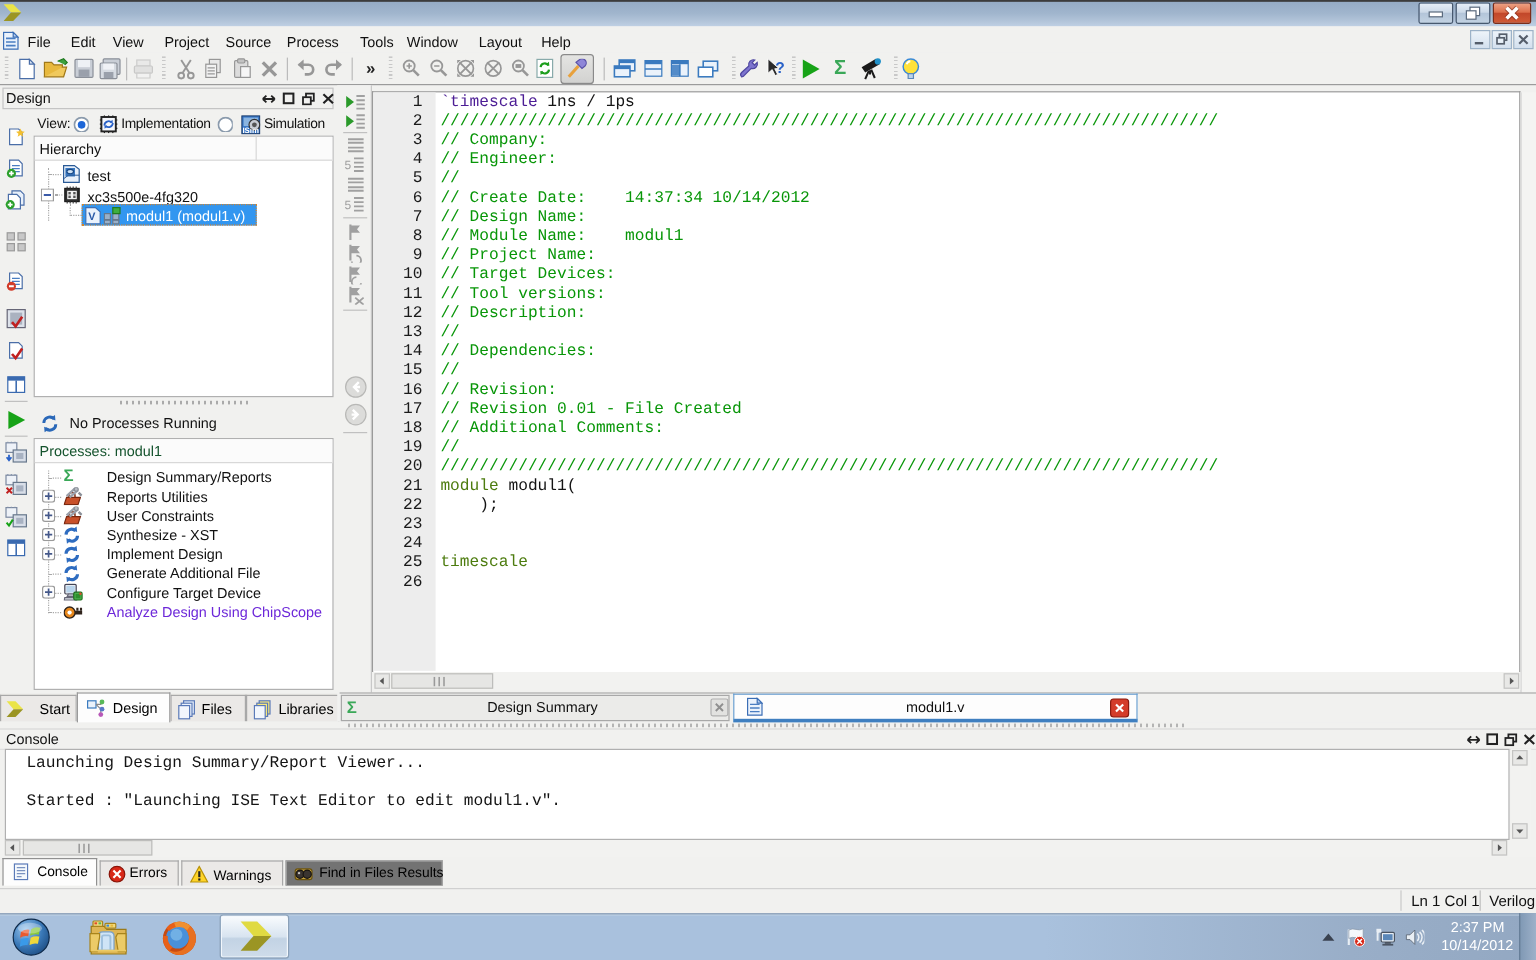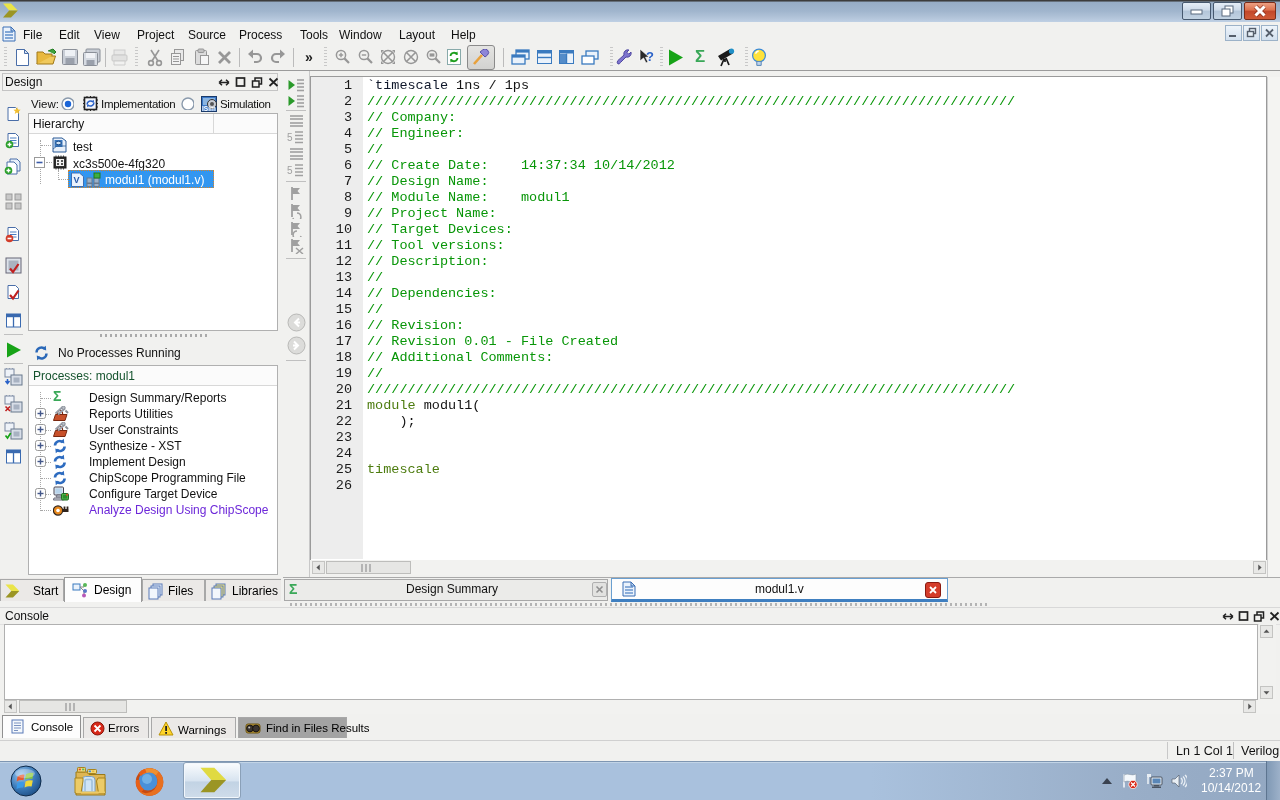--- a/index.html
+++ b/index.html
@@ -514,21 +514,21 @@
       <path d="M3.8 15.2 l-0.5-4.6 4.4 1.5 z" fill="#2e6cc0"></path>
     </svg>
     <span class="a" style="left:89px;top:455px;font-size:12px;color:#111">Implement Design</span>
     <div class="a" style="left:41px;top:478px;width:10px;height:1px;border-top:1px dotted #a8a8a8"></div>
     <svg class="a" style="left:52px;top:470px" width="16" height="16" viewBox="0 0 16 16">
       <path d="M3 7.5 a4.6 4.6 0 0 1 7.8-3.2" fill="none" stroke="#2e6cc0" stroke-width="2.6"></path>
       <path d="M11.8 0.8 l0.5 4.6 -4.4-1.5 z" fill="#2e6cc0"></path>
       <path d="M12.6 8.5 a4.6 4.6 0 0 1-7.8 3.2" fill="none" stroke="#2e6cc0" stroke-width="2.6"></path>
       <path d="M3.8 15.2 l-0.5-4.6 4.4 1.5 z" fill="#2e6cc0"></path>
     </svg>
-    <span class="a" style="left:89px;top:471px;font-size:12px;color:#111">ChipScope Programming File</span>
+    <span class="a" style="left:89px;top:471px;font-size:12px;color:#111">Generate Additional File</span>
     <div class="a" style="left:41px;top:494px;width:10px;height:1px;border-top:1px dotted #a8a8a8"></div>
     <svg class="a" style="left:35px;top:488px" width="11" height="11" viewBox="0 0 11 11">
       <rect x="0.5" y="0.5" width="10" height="10" rx="2" fill="#fdfdfd" stroke="#9a9a9a"></rect>
       <line x1="2.5" y1="5.5" x2="8.5" y2="5.5" stroke="#44588a" stroke-width="1.4"></line>
       <line x1="5.5" y1="2.5" x2="5.5" y2="8.5" stroke="#44588a" stroke-width="1.4"></line>
     </svg>
     <svg class="a" style="left:53px;top:486px" width="16" height="16" viewBox="0 0 16 16">
       <rect x="1" y="1" width="9.5" height="8" rx="1" fill="#e8ecf2" stroke="#445"></rect>
       <rect x="2.3" y="2.3" width="7" height="5.4" fill="#b8d4ec"></rect>
       <path d="M4 9 h4 l1 2 h-6 z" fill="#ccd2da" stroke="#667"></path>
@@ -690,21 +690,21 @@
 19
 20
 21
 22
 23
 24
 25
 26
 </pre>
     <style>.c{color:#089608}.k{color:#4d7c0f}#code{font-size:13.5px;line-height:16px;color:#141414}</style>
-    <pre id="code" class="a mono" style="left:367px;top:78px"><span style="color:#0f172a">`timescale</span> 1ns / 1ps
+    <pre id="code" class="a mono" style="left:367px;top:78px"><span style="color:#4c1d95">`timescale</span> 1ns / 1ps
 <span class="c">////////////////////////////////////////////////////////////////////////////////</span>
 <span class="c">// Company:</span>
 <span class="c">// Engineer:</span>
 <span class="c">//</span>
 <span class="c">// Create Date:    14:37:34 10/14/2012</span>
 <span class="c">// Design Name:</span>
 <span class="c">// Module Name:    modul1</span>
 <span class="c">// Project Name:</span>
 <span class="c">// Target Devices:</span>
 <span class="c">// Tool versions:</span>
@@ -780,20 +780,23 @@
     <svg class="a" style="left:1253px;top:610px" width="12" height="12" viewBox="0 0 12 12">
       <g fill="none" stroke="#222" stroke-width="1.5">
         <rect x="4" y="2" width="6.5" height="6"></rect>
         <rect x="1.5" y="5" width="6.5" height="6" fill="#f1f1ef"></rect>
       </g>
     </svg>
     <svg class="a" style="left:1269px;top:610px" width="11" height="12" viewBox="0 0 11 12">
       <path d="M1.5 2.5 L9.5 10 M9.5 2.5 L1.5 10" stroke="#222" stroke-width="1.8"></path>
     </svg>
     <div class="a" style="left:4px;top:624px;width:1254px;height:76px;background:#fff;border:1px solid #b0b0b0"></div>
+    <pre class="a mono" style="left:22px;top:629px;font-size:13.5px;line-height:16px;color:#141414">Launching Design Summary/Report Viewer...
+
+Started : "Launching ISE Text Editor to edit modul1.v".</pre>
     <div class="a" style="left:1259px;top:624px;width:17px;height:76px;background:#f2f2f0"></div>
     <div class="a" style="left:1260px;top:625px;width:13px;height:13px;background:#e8e8e6;border:1px solid #c4c4c2">
       <svg width="11" height="11" viewBox="0 0 13 13">
         <polygon points="3,8 6.5,4 10,8" fill="#555"></polygon>
       </svg>
     </div>
     <div class="a" style="left:1260px;top:686px;width:13px;height:13px;background:#e8e8e6;border:1px solid #c4c4c2">
       <svg width="11" height="11" viewBox="0 0 13 13">
         <polygon points="3,5 6.5,9 10,5" fill="#555"></polygon>
       </svg>
@@ -837,21 +840,21 @@
       <span style="position:absolute;left:24px;top:4px;font-size:11.5px;white-space:nowrap">Errors</span>
     </div>
     <div class="a" style="left:151px;top:717px;width:85px;height:21px;background:#ebe9e7;border:1px solid #a8a8a8;border-bottom:none">
       <svg style="position:absolute;left:6px;top:3px" width="16" height="15" viewBox="0 0 16 15">
         <path d="M8 1 L15 14 H1 z" fill="#ffd428" stroke="#b89208"></path>
         <rect x="7.2" y="5" width="1.8" height="5" fill="#222"></rect>
         <rect x="7.2" y="11" width="1.8" height="1.8" fill="#222"></rect>
       </svg>
       <span style="position:absolute;left:26px;top:6px;font-size:11.5px;white-space:nowrap">Warnings</span>
     </div>
-    <div class="a" style="left:238px;top:717px;width:109px;height:21px;background:#a3a3a3;border:1px solid #a8a8a8;border-bottom:none">
+    <div class="a" style="left:238px;top:717px;width:131px;height:21px;background:#737373;border:1px solid #a8a8a8;border-bottom:none">
       <svg style="position:absolute;left:6px;top:3px" width="16" height="15" viewBox="0 0 16 15">
         <rect x="1" y="3" width="14" height="9" rx="2" fill="#caa640" stroke="#6a5210"></rect>
         <circle cx="5" cy="7.5" r="3.4" fill="#3a3430" stroke="#181410"></circle>
         <circle cx="11" cy="7.5" r="3.4" fill="#3a3430" stroke="#181410"></circle>
         <circle cx="4.2" cy="6.6" r="1" fill="#c8c4c0"></circle>
       </svg>
       <span style="position:absolute;left:27px;top:4px;font-size:11.5px;white-space:nowrap">Find in Files Results</span>
     </div>
     <div class="a" style="left:0px;top:740px;width:1280px;height:21px;background:#f1f1ef;border-top:1px solid #d0d0d0"></div>
     <div class="a" style="left:1167px;top:742px;width:1px;height:17px;background:#c8c8c8"></div>

